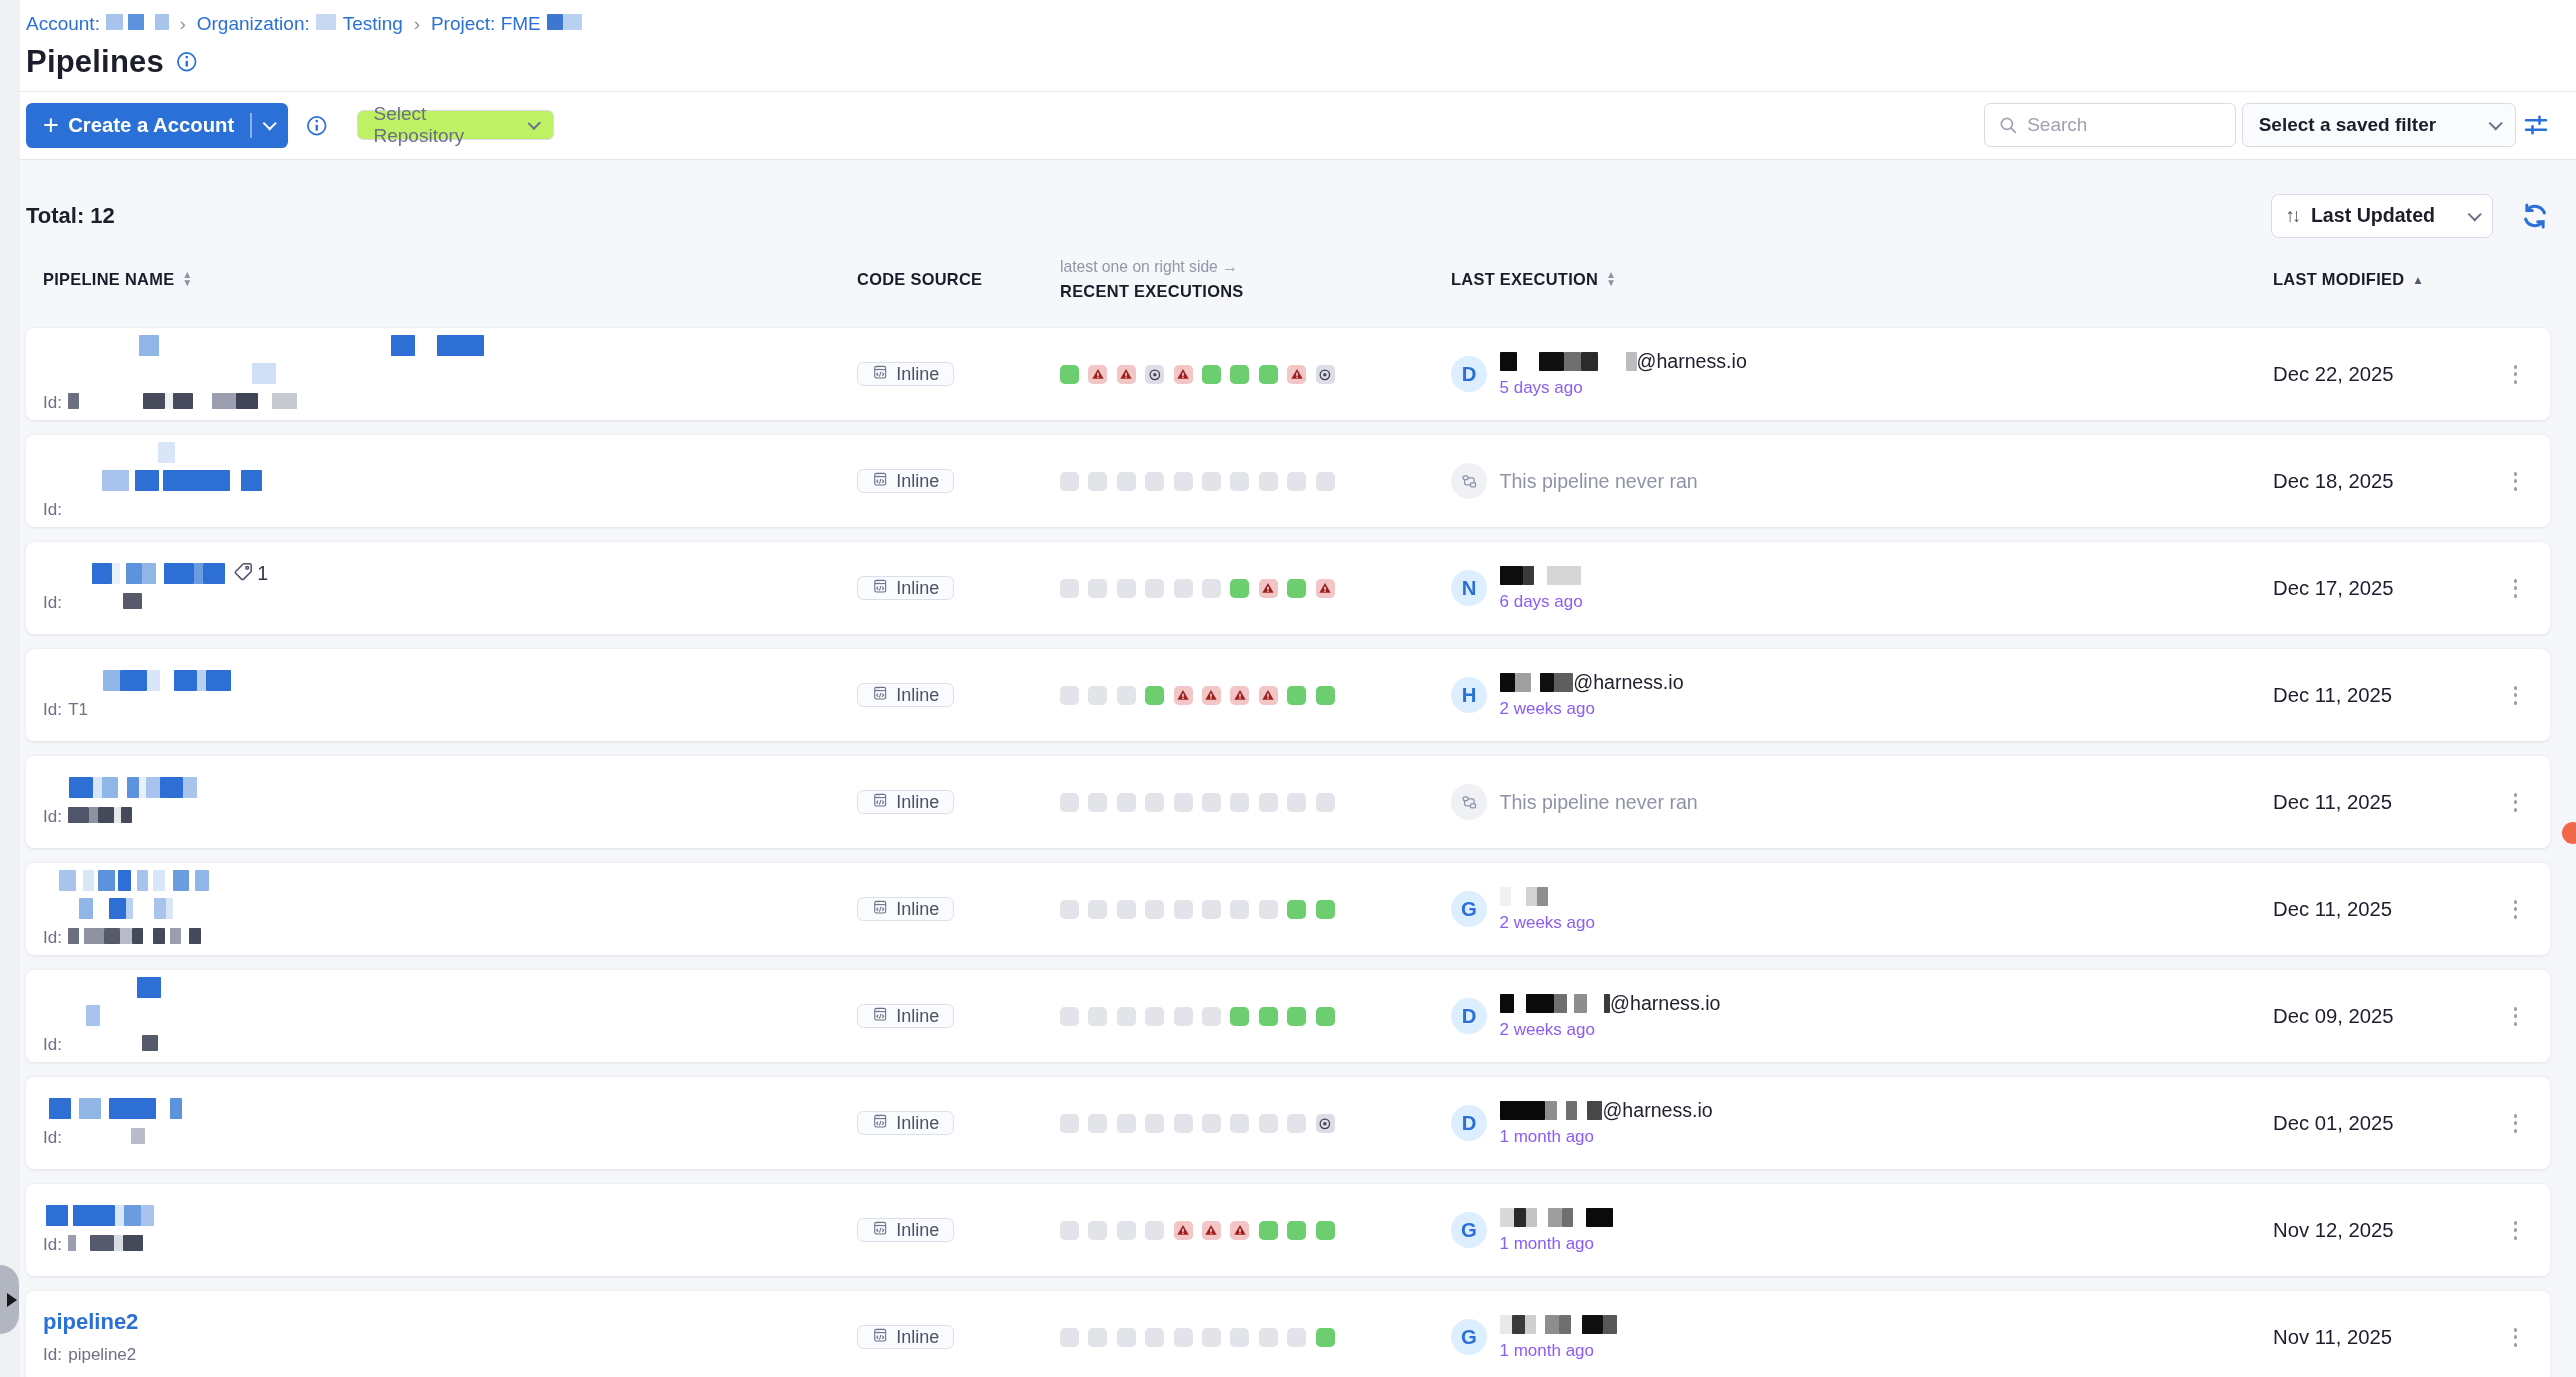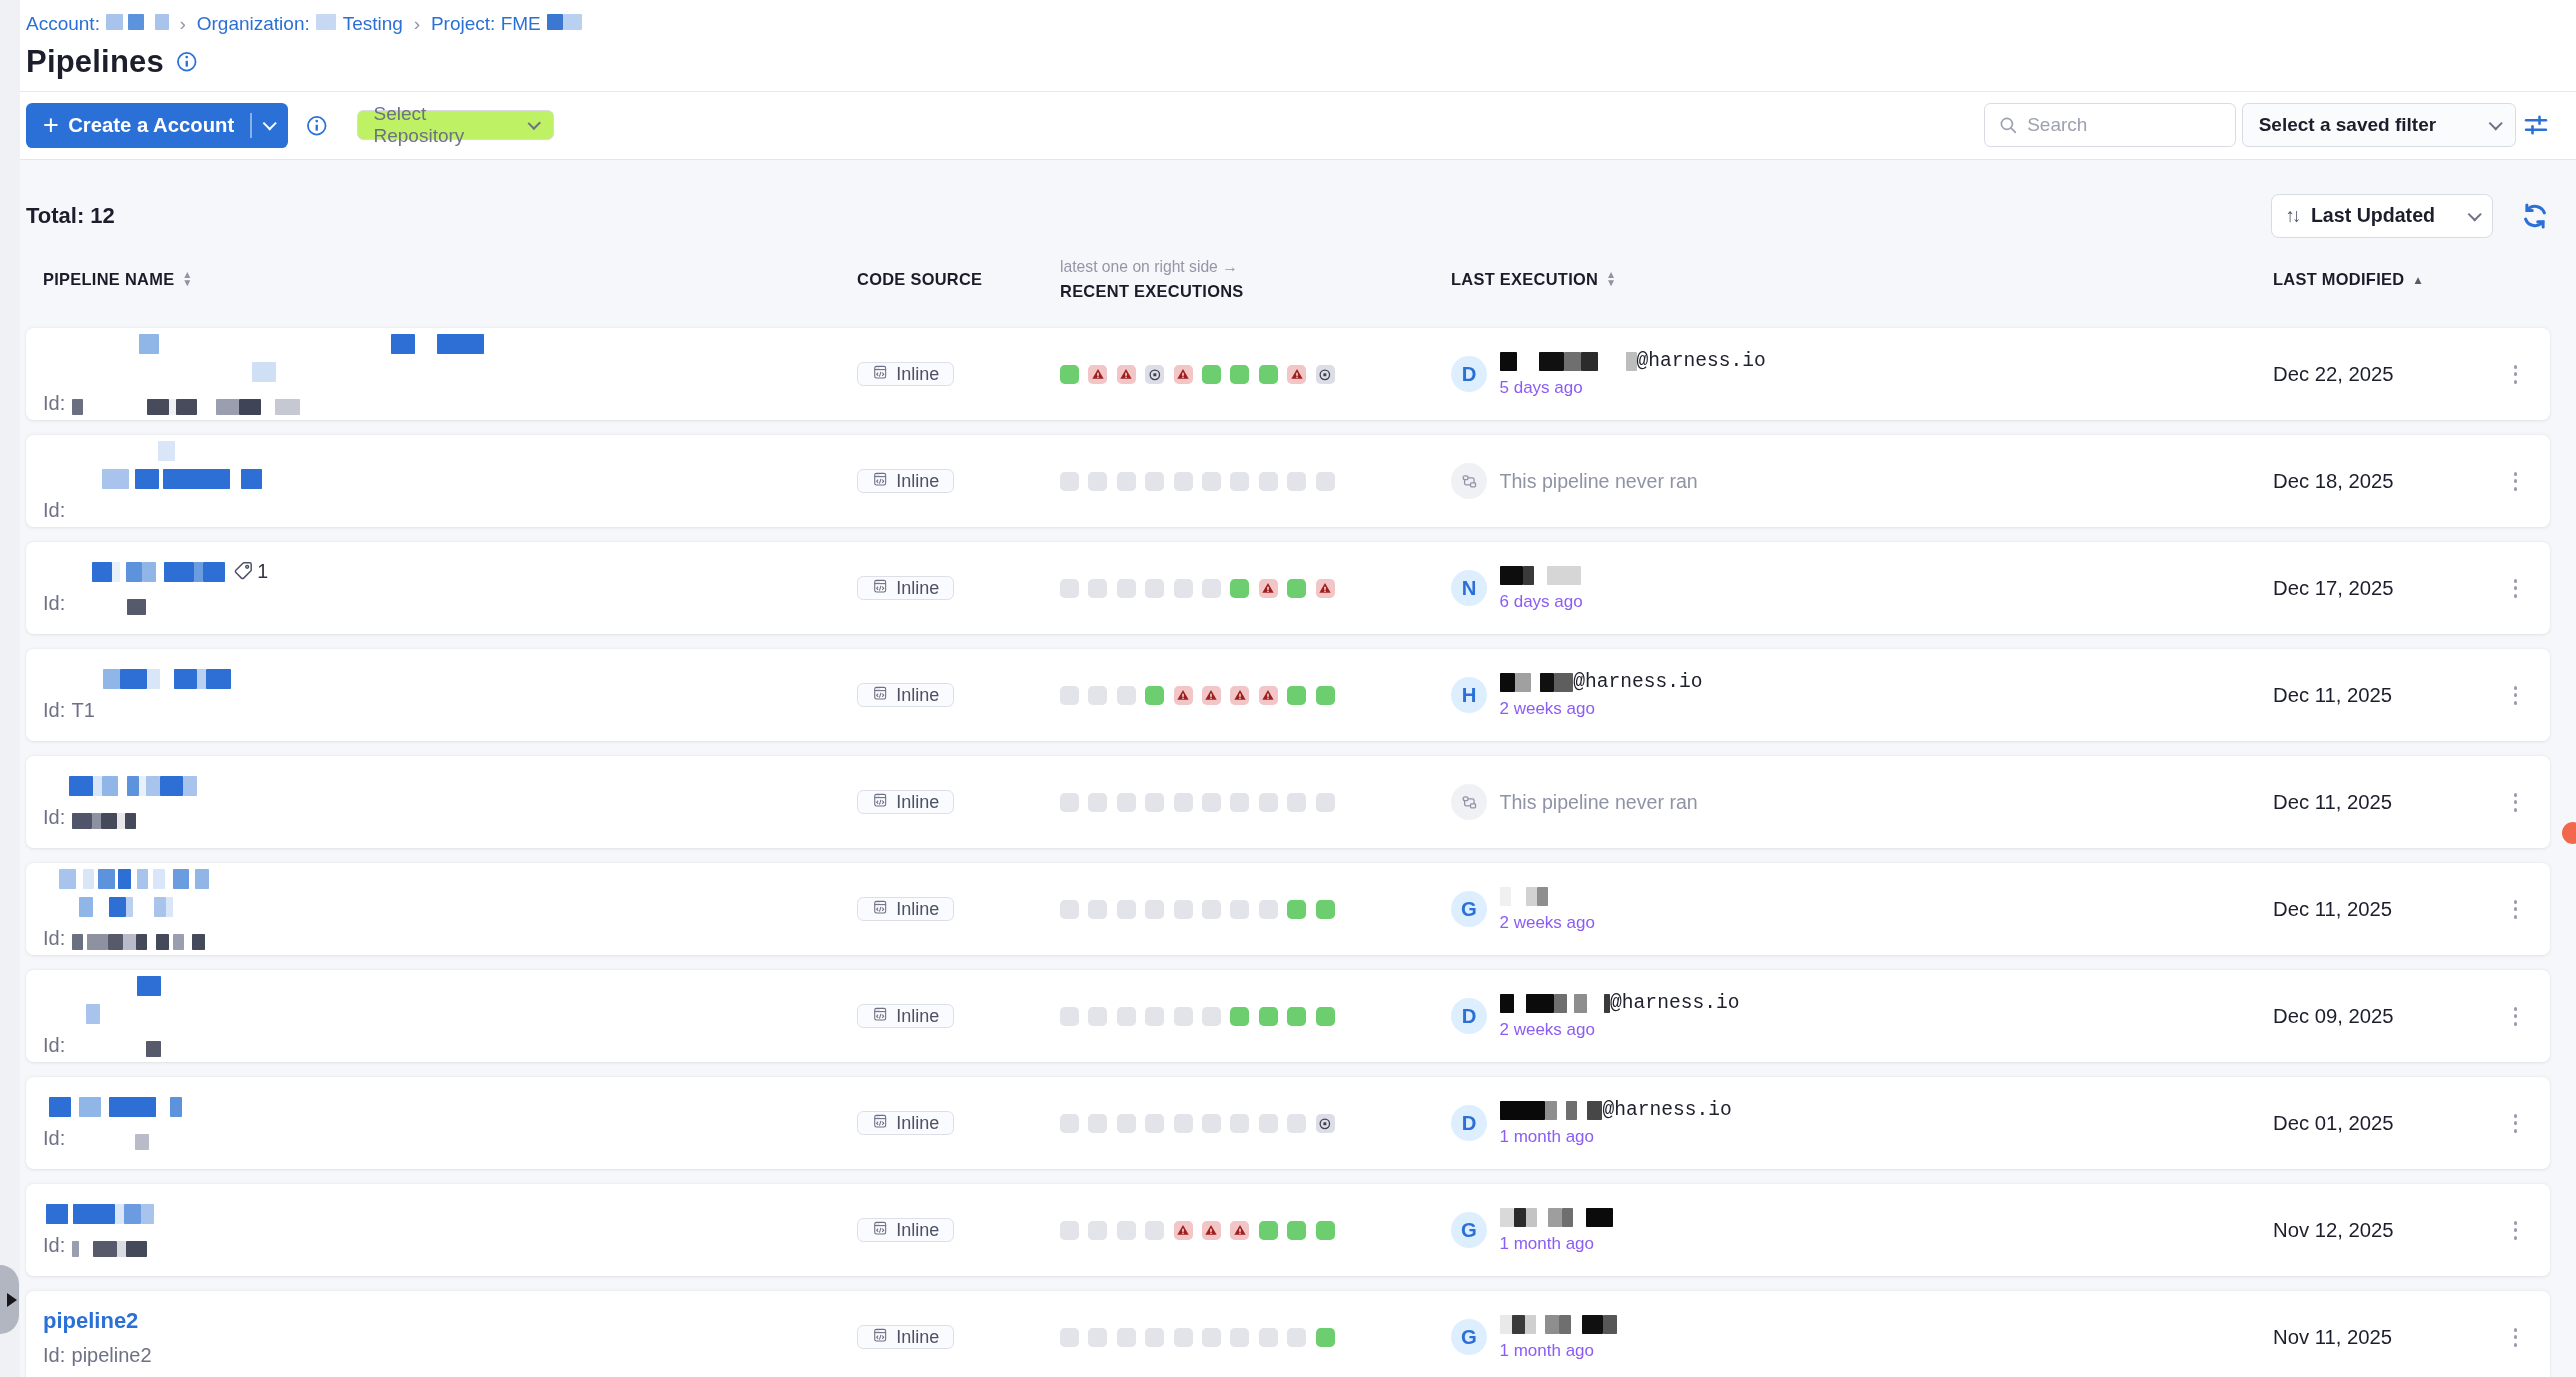--- a/index.html
+++ b/index.html
@@ -75,38 +75,38 @@
   .rows { margin-top:15.7px; }
   .row-card {
     height:92px; margin:0 26px 15px 26px; padding-left:17px; background:#fff;
     border-radius:7.8px; box-shadow:0 0.8px 3.1px rgba(96,97,112,.14); cursor:pointer;
   }
   .name-cell { display:flex; flex-direction:column; justify-content:center; gap:7.8px; }
   .name-line { display:flex; align-items:center; height:20.3px; }
   .rblocks { display:inline-flex; align-items:center; }
   .rb { display:inline-block; border-radius:0.8px; }
   .pipeline-link { font-size:22px; font-weight:700; color:#2b70d6; text-decoration:none; }
-  .id-line { display:flex; align-items:flex-end; gap:6.3px; font-size:20px; color:#6e7086; margin-top:2px; }
+  .id-line { display:flex; align-items:flex-start; gap:6.3px; font-size:17px; color:#6e7086; margin-top:2px; }
   .tag-wrap { display:inline-flex; align-items:center; gap:3.1px; margin-left:7.8px; }
   .tag-count { font-size:19.6px; color:#33344a; }
   .badge {
     display:inline-flex; align-items:center; gap:7.8px; height:24px; padding:0 14px;
     border:1.6px solid #dcdfe8; border-radius:6.3px; background:#fafbfe;
     font-size:18px; color:#4d5166; cursor:default;
   }
   .exec-strip { display:flex; gap:9.4px; }
   .exec { width:19px; height:19px; border-radius:4.7px; display:inline-flex;
           align-items:center; justify-content:center; }
   .lastexec { display:flex; align-items:center; gap:12.5px; }
   .avatar { width:36px; height:36px; border-radius:50%; background:#ddefff;
             display:flex; align-items:center; justify-content:center;
             font-size:20.3px; font-weight:700; color:#2b70d6; flex:none; }
   .avatar.gray { background:#f0f1f5; }
   .le-text { display:flex; flex-direction:column; gap:6.3px; }
-  .le-line1 { display:flex; align-items:center; height:20.3px;font-family:Liberation Mono, monospace; }
+  .le-line1 { display:flex; align-items:center; height:20.3px; }
   .le-domain { font-size:19.6px; color:#20212e; }
   .le-time { font-size:17px; color:#8b5cf6; }
   .never-text { font-size:19.6px; color:#8f93a6; }
   .date { font-size:20.3px; color:#1d1e2c; font-weight:500; }
   .kebab { display:flex; flex-direction:column; gap:3.9px; width:31px; align-items:center;
            cursor:pointer; padding:7.8px 0; background:none; border:none; }
   .kebab i { width:3.9px; height:3.9px; border-radius:50%; background:#9a9db1; }
   
   .left-rail { position:absolute; left:0; top:0; width:20.3px; height:1377px; background:#eff1f4; z-index:6; }
   .rail-handle { position:absolute; left:0; top:1265px; width:19px; height:69px;

